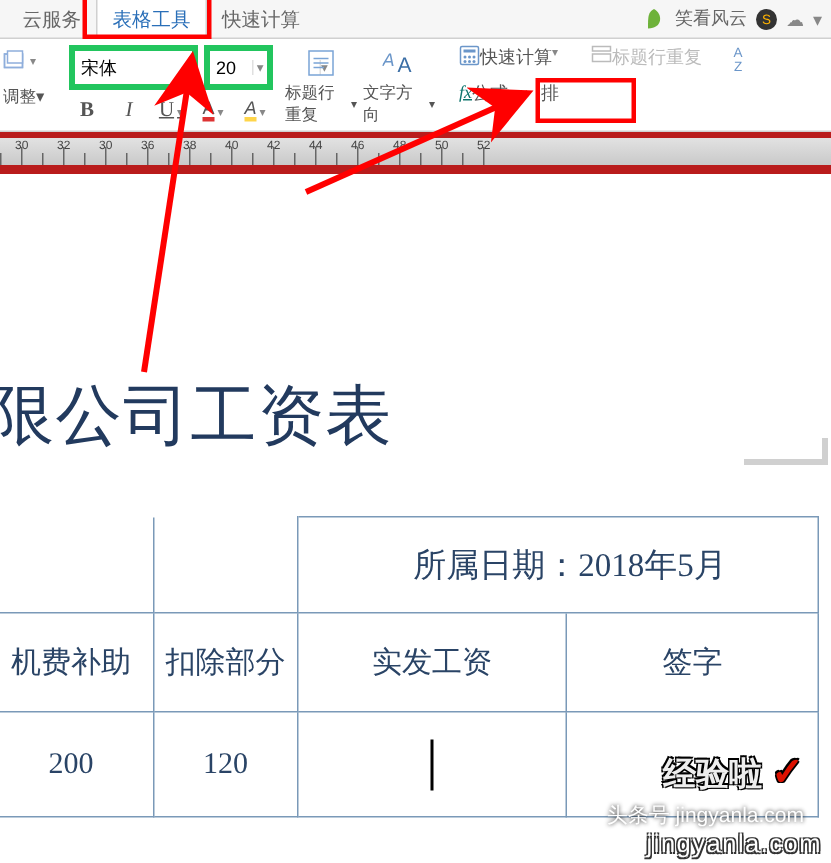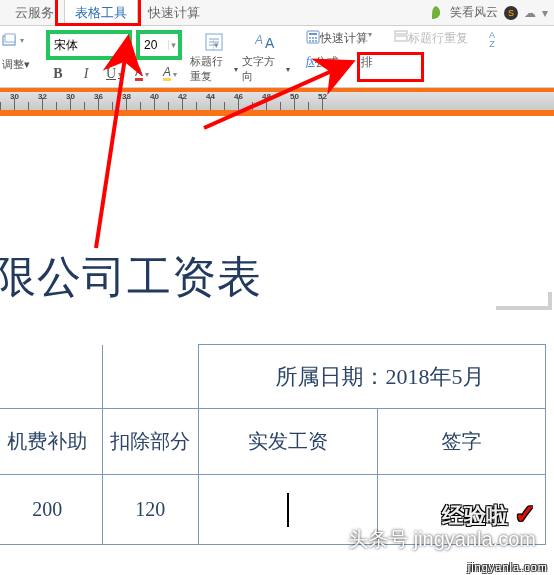--- a/index.html
+++ b/index.html
@@ -26,21 +26,21 @@
   .underline-A { display:inline-block; line-height:10px; }
   .underline-A .bar { display:block; height:3px; margin-top:1px; }
   .highlighter { display:inline-block; }
   .big-btn { display:flex; flex-direction:column; align-items:center; justify-content:flex-start; width:48px; height:48px; color:#555; cursor:pointer; padding-top:2px; }
   .big-btn .ic { height:22px; display:flex; align-items:center; justify-content:center; }
   .big-btn .lbl { font-size:11px; color:#555; margin-top:2px; display:flex; align-items:center; }
   .text-btn { display:flex; align-items:flex-start; height:20px; gap:0; color:#555; font-size:12px; cursor:pointer; padding:0 4px; }
   .text-btn .ic { display:flex; align-items:center; }
   .fx-btn { position:relative; }
   .redbox.fxbox { left:357px; top:52px; width:67px; height:30px; }
-  .ruler-area { height:28px; background:#f97316; position:relative; margin-top:0;font-weight:bold; }
+  .ruler-area { height:28px; background:#b91c1c; position:relative; margin-top:0; }
   .ruler-bar { position:absolute; left:0; right:0; top:4px; height:18px; background:linear-gradient(180deg,#e2e2e2,#c9c9c9); display:flex; align-items:flex-end; overflow:hidden; }
   .ruler-bar .tick { flex:0 0 14px; height:18px; position:relative; }
   .ruler-bar .tick::before { content:""; position:absolute; bottom:0; left:0; width:1px; height:8px; background:#666; }
   .ruler-bar .tick.num::before { height:12px; }
   .ruler-bar .tick span { position:absolute; top:0; left:-4px; font-size:8px; color:#444; }
   .doc-area { background:#fff; padding:0; position:relative; }
   .page-edge-shadow { position:absolute; top:172px; right:6px; width:56px; height:18px; background:#fff; box-shadow:4px 4px 0 #d0d0d0; }
   .title-text { font-size:44px; font-family:SimSun,serif; color:#223a5e; letter-spacing:1px; position:absolute; top:248px; left:-8px; white-space:nowrap; }
   .tbl { position:absolute; top:344px; left:-8px; border-collapse:collapse; }
   .tbl td { border:1px solid #7a99b8; padding:0; text-align:center; vertical-align:middle; font-size:20px; font-family:SimSun,serif; color:#2a4466; }
@@ -49,22 +49,22 @@
   .tbl .data { height:70px; }
   .tbl .date-cell { font-size:22px; }
   .a { width:112px; }
   .b { width:98px; }
   .c { width:184px; }
   .d { width:172px; }
   .cursor-bar { display:inline-block; width:2px; height:34px; background:#000; vertical-align:middle; }
   svg.arrow { position:absolute; pointer-events:none; }
   .watermark1 { position:absolute; right:18px; bottom:44px; color:#eee; font-weight:bold; font-size:22px; text-shadow:1px 1px 0 #000,-1px -1px 0 #000,1px -1px 0 #000,-1px 1px 0 #000; }
   .checkmark { color:#d10; font-size:26px; font-weight:bold; }
-  .watermark2 { position:absolute; right:18px; bottom:22px; font-size:20px; color:#fff; text-shadow:0 0 3px rgba(0,0,0,0.9); }
-  .watermark3 { position:absolute; right:6px; bottom:2px; font-size:11px; letter-spacing:1px; color:#fff; text-shadow:-1px -1px 0 #333, 1px -1px 0 #333, -1px 1px 0 #333, 1px 1px 0 #333; }
+  .watermark2 { position:absolute; right:18px; bottom:22px; font-size:14px; color:#fff; text-shadow:0 0 3px rgba(0,0,0,0.9); }
+  .watermark3 { position:absolute; right:6px; bottom:2px; font-size:17px; letter-spacing:1px; color:#fff; text-shadow:-1px -1px 0 #333, 1px -1px 0 #333, -1px 1px 0 #333, 1px 1px 0 #333; }
 </style>
 </head>
 <body>
 
 <div class="tabs">
   <div class="tab">云服务</div>
   <div class="tab active">表格工具</div>
   <div class="tab">快速计算</div>
 </div>
 <div class="redbox tabbox"></div>
@@ -174,21 +174,21 @@
               <rect x="1" y="6" width="12" height="5" fill="none" stroke="#bbb"></rect>
             </svg>
         </span>
         <span>标题行重复</span>
       </div>
       <div style="width:12px; text-align:center; line-height:9px; font-size:9px; color:#6b96c9;">A
 Z</div>
     </div>
     <div class="row" style="gap:14px;">
       <div class="text-btn fx-btn">
-        <span class="ic" style="font-style:italic;font-family:'Times New Roman';color:#3b82f6;text-decoration:underline;">fx</span>
+        <span class="ic" style="font-style:italic;font-family:'Times New Roman';color:#0f766e;text-decoration:underline;">fx</span>
         <span>公式</span>
       </div>
       <div class="text-btn">
         <span>排</span>
       </div>
     </div>
   </div>
 </div>
 <div class="redbox fxbox"></div>
 

